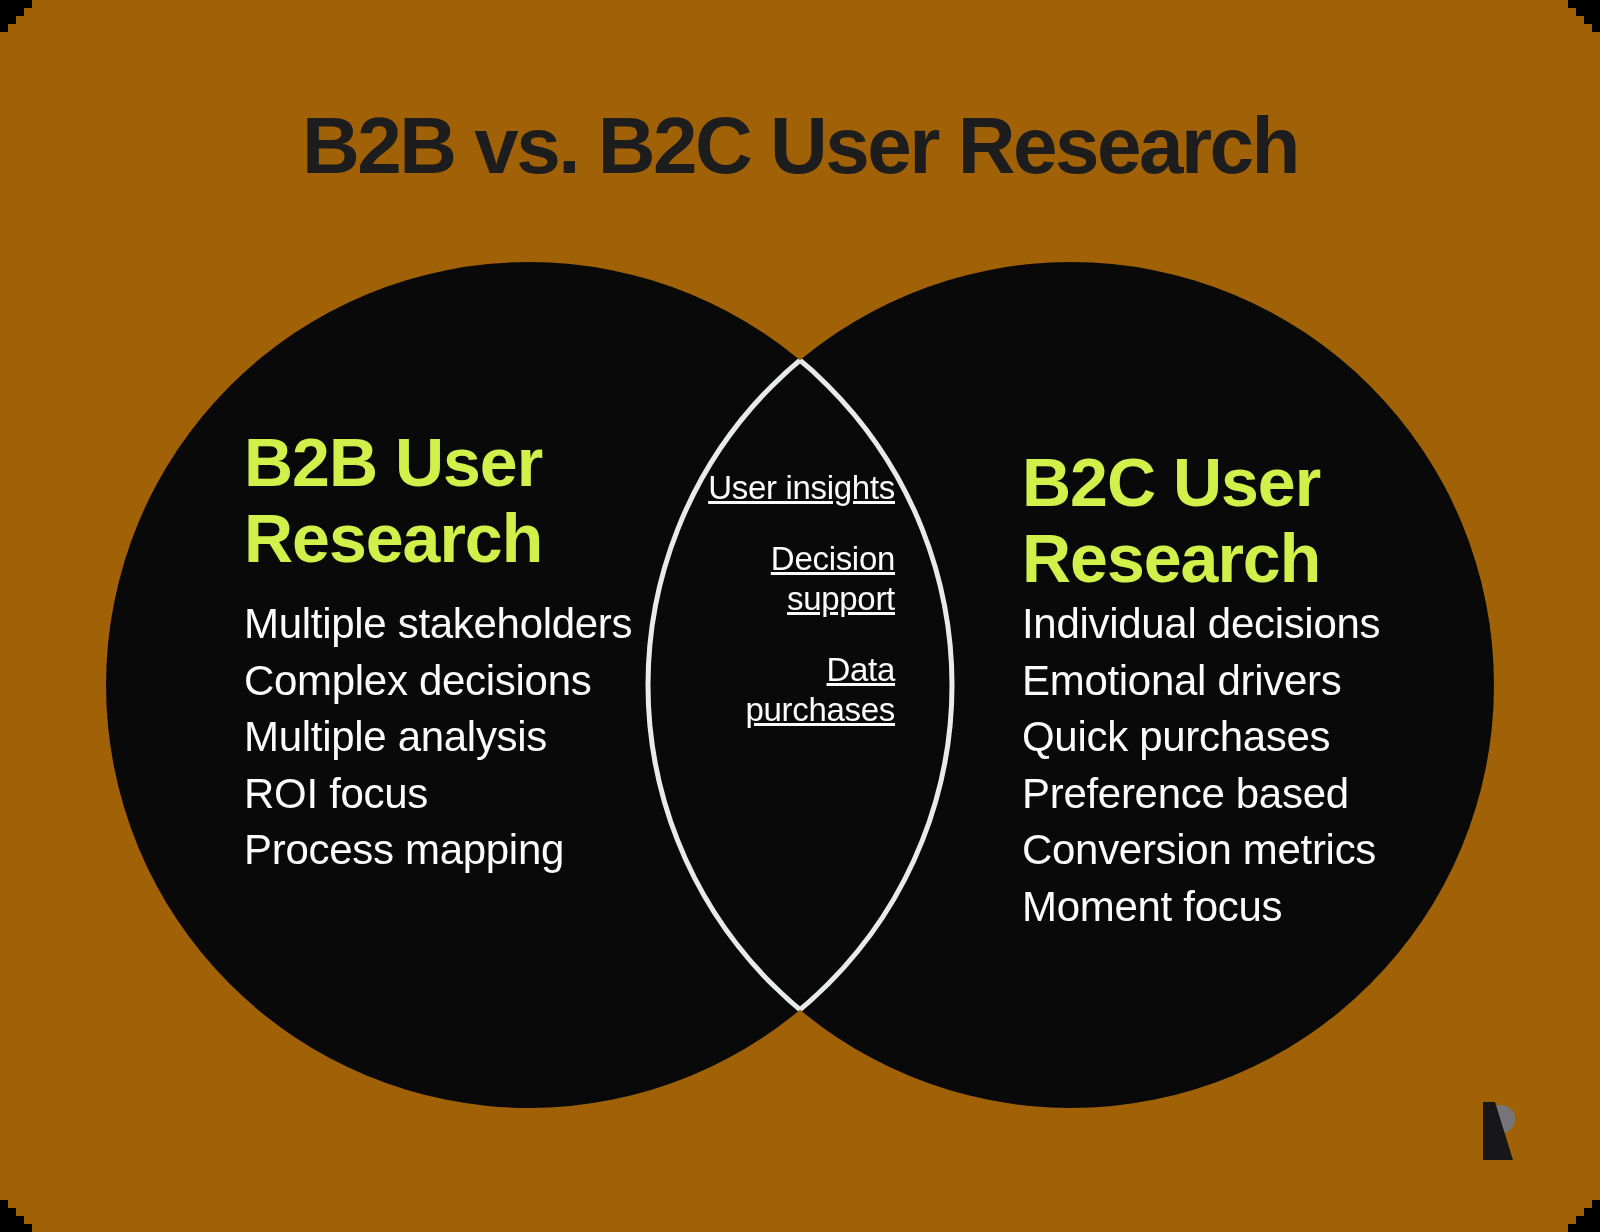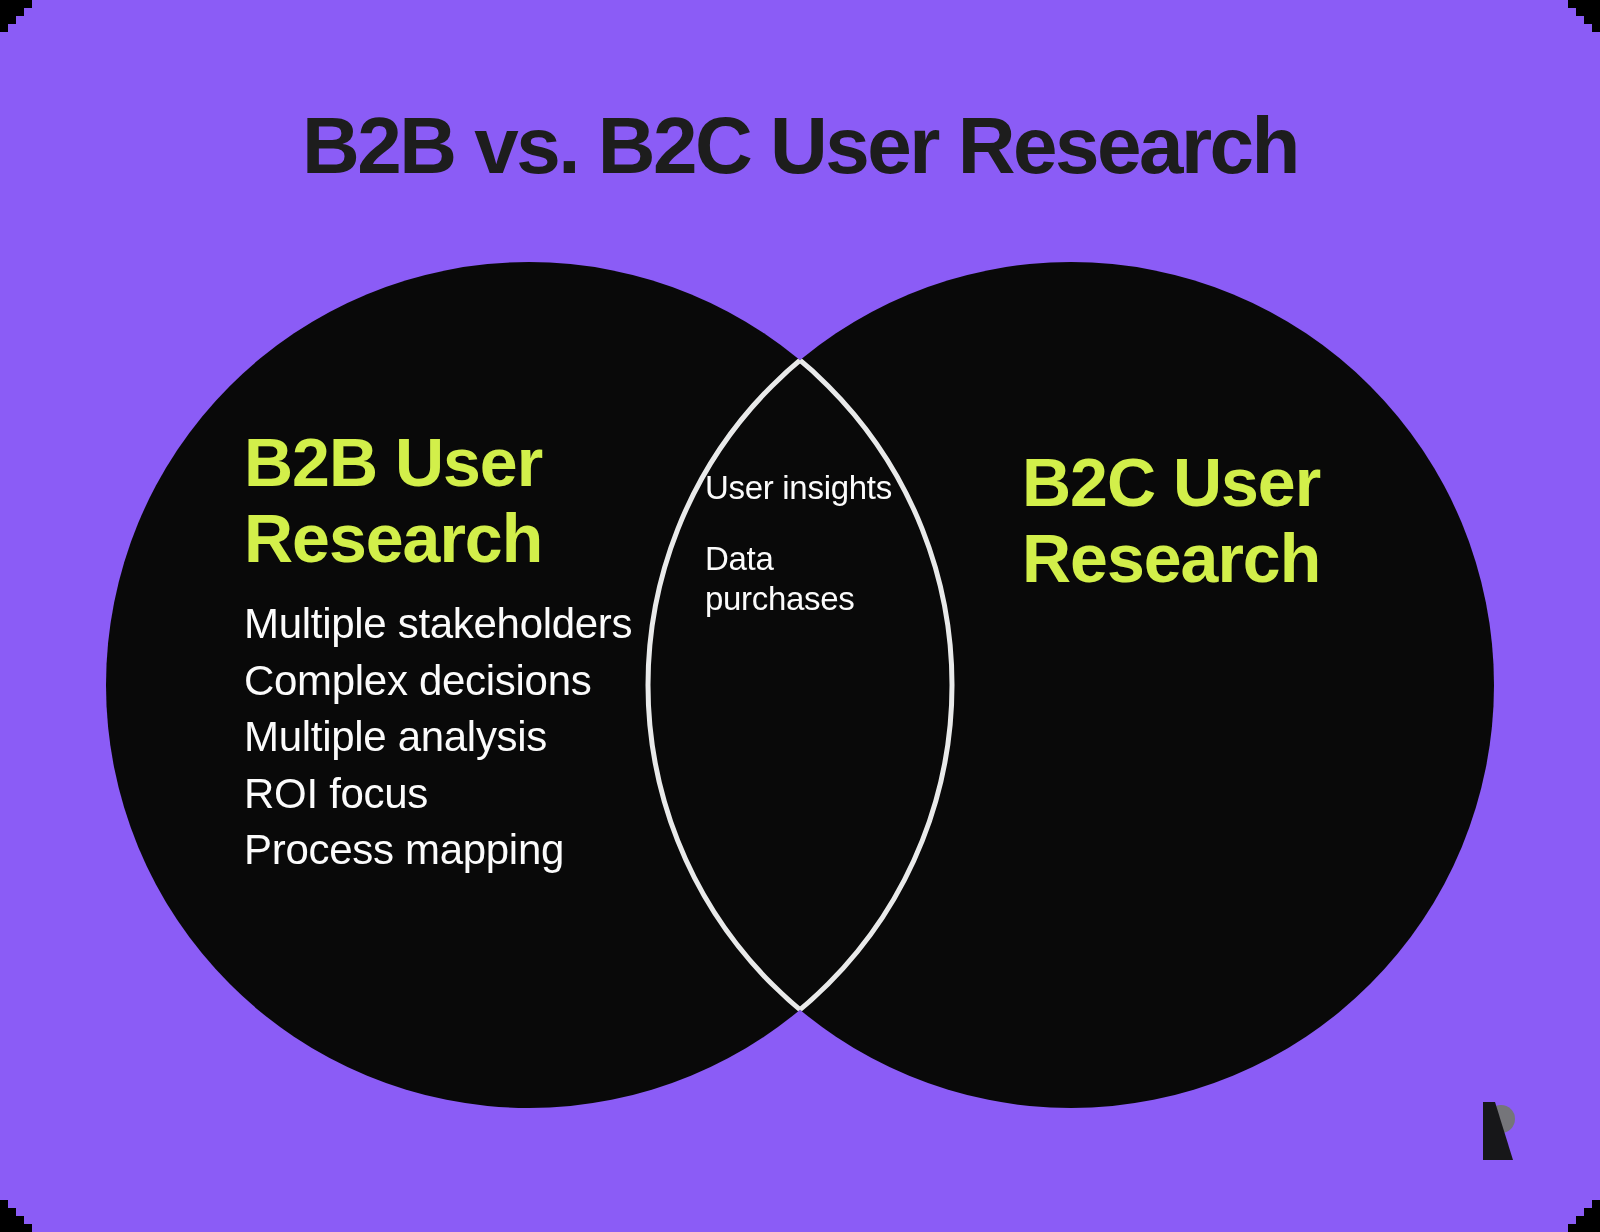--- a/index.html
+++ b/index.html
@@ -9,21 +9,21 @@
     height: 1232px;
     background: #000;
     overflow: hidden;
     font-family: "Liberation Sans", sans-serif;
   }
   .stage {
     position: absolute;
     inset: 0;
     width: 1600px;
     height: 1232px;
-    background: #8b5cf6;
+    background: #a16207;
   }
   
   .corner {
     position: absolute;
     width: 32px;
     height: 32px;
   }
   .corner path { fill: #000; }
   .corner.tl { top: 0; left: 0; }
   .corner.tr { top: 0; right: 0; transform: scaleX(-1); }
@@ -75,22 +75,23 @@
     color: #fbfbfb;
   }
   .list-left  { top: 596px; left: 244px; }
   .list-right { top: 596px; left: 1022px; }
 
   .overlap-block {
     position: absolute;
     top: 468px;
     left: 705px;
     width: 190px;
-    text-align: left;
+    text-align: right;
     color: #fbfbfb;
+    text-decoration: underline;
   }
   .overlap-item {
     font-size: 33px;
     font-weight: 400;
     line-height: 40px;
     letter-spacing: -0.3px;
     margin: 0 0 31px 0;
   }
 
   .brand-logo {
@@ -131,24 +132,33 @@
   <ul class="circle-list list-left">
     <li>Multiple stakeholders</li>
     <li>Complex decisions</li>
     <li>Multiple analysis</li>
     <li>ROI focus</li>
     <li>Process mapping</li>
   </ul>
 
   <div class="overlap-block">
     <p class="overlap-item">User insights</p>
+    <p class="overlap-item">Decision support</p>
     <p class="overlap-item">Data purchases</p>
   </div>
 
   <h2 class="circle-heading heading-right">B2C User Research</h2>
+  <ul class="circle-list list-right">
+    <li>Individual decisions</li>
+    <li>Emotional drivers</li>
+    <li>Quick purchases</li>
+    <li>Preference based</li>
+    <li>Conversion metrics</li>
+    <li>Moment focus</li>
+  </ul>
 
   <svg class="brand-logo" viewBox="0 0 34 58" aria-hidden="true">
     <circle cx="18" cy="17" r="14" fill="#75757a"></circle>
     <path d="M0 0 H12 L30 58 H0 Z" fill="#171719"></path>
   </svg>
 
   <svg class="corner tl" viewBox="0 0 32 32" aria-hidden="true">
     <path d="M0 0 H32 V8 H24 V16 H16 V24 H8 V32 H0 Z"></path>
   </svg>
   <svg class="corner tr" viewBox="0 0 32 32" aria-hidden="true">

